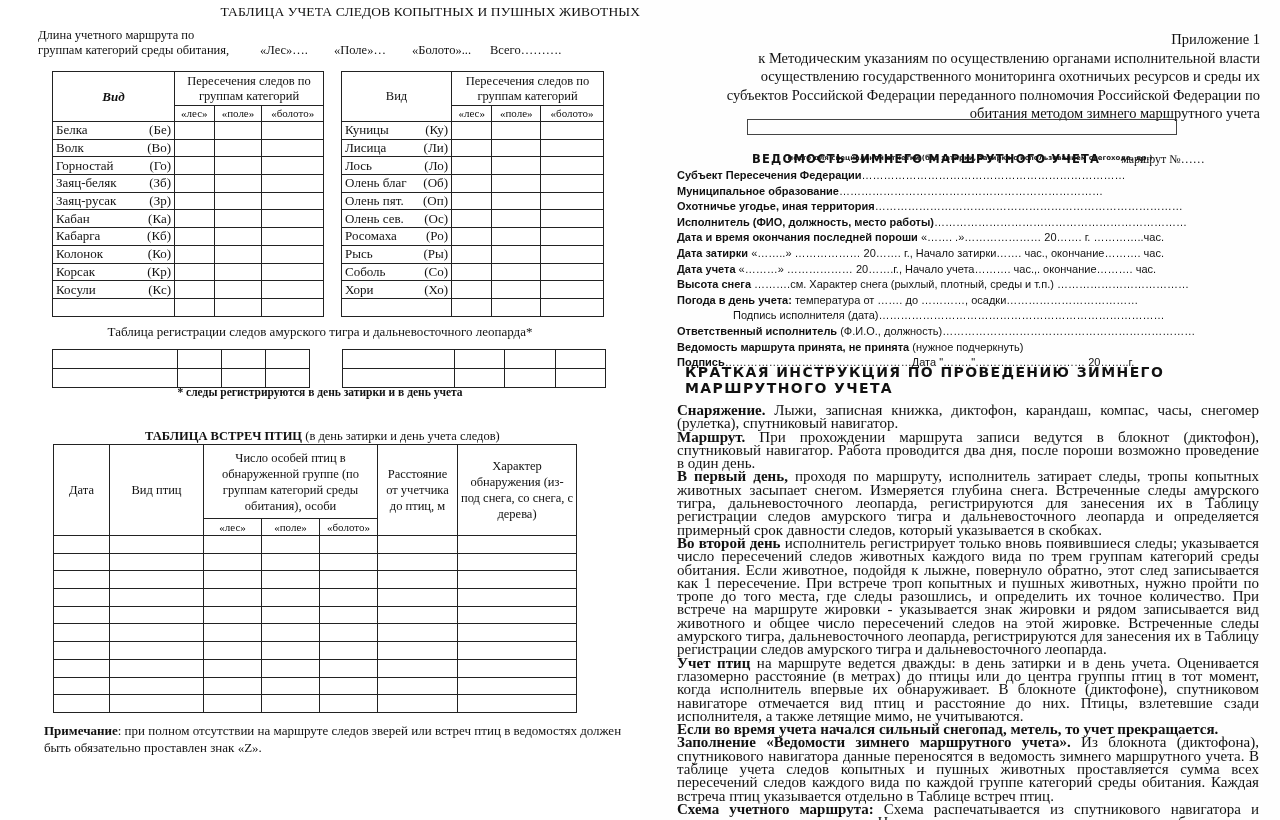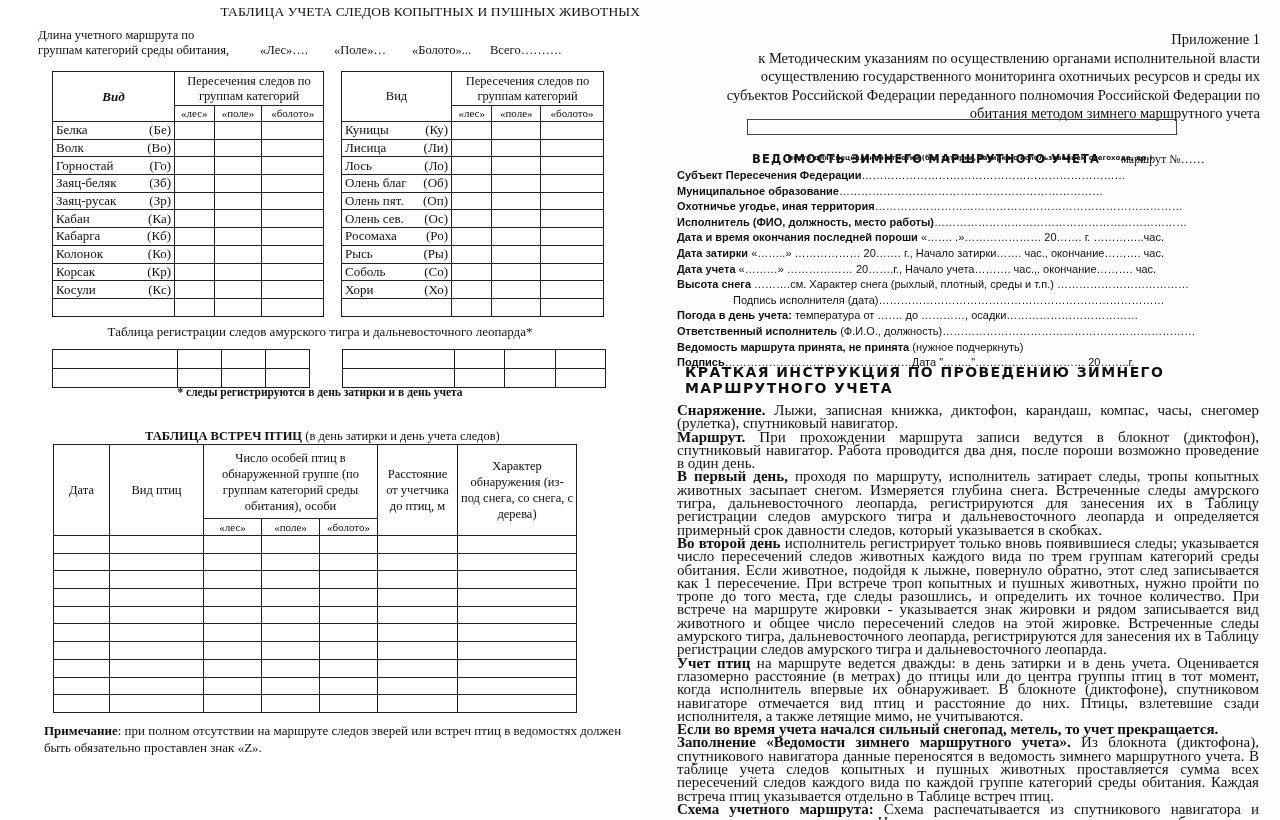--- a/index.html
+++ b/index.html
@@ -402,22 +402,22 @@
 
 <div class="fields">
   <div class="f"><b>Субъект Пересечения Федерации</b><span>………………………………………………………………</span></div>
   <div class="f"><b>Муниципальное образование</b><span>………………………………………………………………</span></div>
   <div class="f"><b>Охотничье угодье, иная территория</b><span>…………………………………………………………………………</span></div>
   <div class="f"><b>Исполнитель (ФИО, должность, место работы)</b><span>……………………………………………………………</span></div>
   <div class="f"><b>Дата и время окончания последней пороши</b><span> «……. .»………………… 20……. г. …………..час.</span></div>
   <div class="f"><b>Дата затирки</b><span> «……..» ……………… 20……. г., Начало затирки……. час., окончание………. час.</span></div>
   <div class="f"><b>Дата учета</b><span> «………» ……………… 20…….г., Начало учета………. час.,. окончание………. час.</span></div>
   <div class="f"><b>Высота снега</b><span> ……….см. Характер снега (рыхлый, плотный, среды и т.п.) ………………………………</span></div>
+  <div class="f"><b>Погода в день учета:</b><span> температура от ……. до …………, осадки………………………………</span></div>
   <div class="f indent"><span>Подпись исполнителя (дата)……………………………………………………………………</span></div>
-  <div class="f"><b>Погода в день учета:</b><span> температура от ……. до …………, осадки………………………………</span></div>
   <div class="f"><b>Ответственный исполнитель</b><span> (Ф.И.О., должность)……………………………………………………………</span></div>
   <div class="f"><b>Ведомость маршрута принята, не принята</b><span> (нужное подчеркнуть)</span></div>
   <div class="f"><b>Подпись</b><span>……………………………………………Дата "…….."………………………… 20……..г.</span></div>
 </div>
 
 <div class="instr-title">КРАТКАЯ ИНСТРУКЦИЯ ПО ПРОВЕДЕНИЮ ЗИМНЕГО МАРШРУТНОГО УЧЕТА</div>
 <div class="instr">
   <p><b>Снаряжение.</b><span> Лыжи, записная книжка, диктофон, карандаш, компас, часы, снегомер (рулетка), спутниковый навигатор.</span></p>
   <p><b>Маршрут.</b><span> При прохождении маршрута записи ведутся в блокнот (диктофон), спутниковый навигатор. Работа проводится два дня, после пороши возможно проведение в один день.</span></p>
   <p><b>В первый день,</b><span> проходя по маршруту, исполнитель затирает следы, тропы копытных животных засыпает снегом. Измеряется глубина снега. Встреченные следы амурского тигра, дальневосточного леопарда, регистрируются для занесения их в Таблицу регистрации следов амурского тигра и дальневосточного леопарда и определяется примерный срок давности следов, который указывается в скобках.</span></p>

